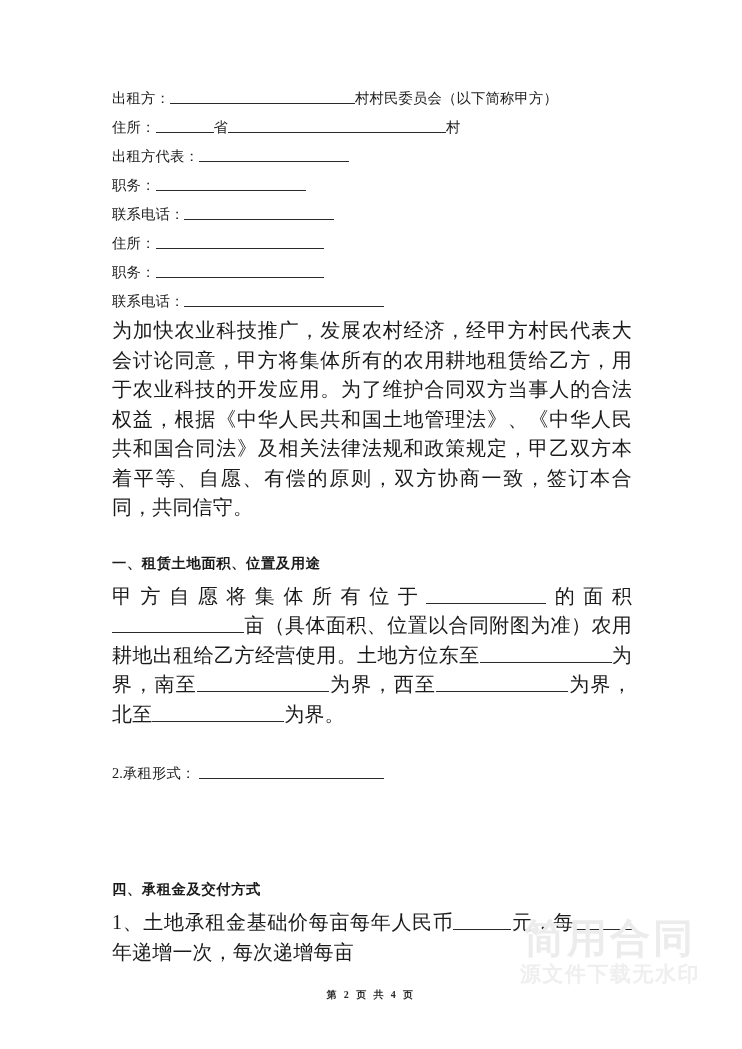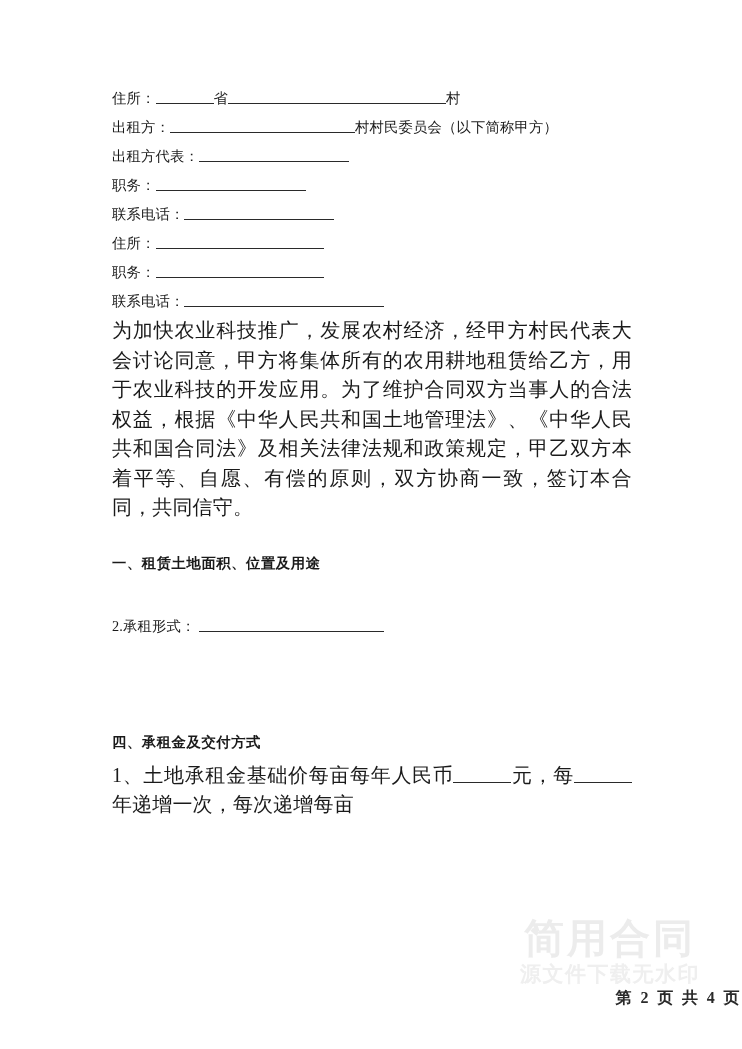--- a/index.html
+++ b/index.html
@@ -93,45 +93,45 @@
     letter-spacing: 1.5px;
     color: #efefef;
     line-height: 1.25;
     margin-top: 2px;
   }
   .footer {
     position: absolute;
     left: 0;
     top: 988px;
     width: 742px;
-    text-align: right;
-    font-size: 16px;
+    text-align: center;
+    font-size: 10px;
     font-weight: bold;
     letter-spacing: 2.4px;
     color: #2a2a2a;
   }
 </style>
 </head>
 <body>
 
 <div id="page">
 
   <div id="content">
 
     <div>
 
       <div class="fld-line">
+        <span>出租方：</span><span class="bl bl-w11"></span><span>村村民委员会（以下简称甲方）</span>
+      </div>
+
+      <div class="fld-line">
         <span>住所：</span><span class="bl bl-w2"></span><span>省</span><span class="bl bl-w13"></span><span>村</span>
       </div>
 
       <div class="fld-line">
-        <span>出租方：</span><span class="bl bl-w11"></span><span>村村民委员会（以下简称甲方）</span>
-      </div>
-
-      <div class="fld-line">
         <span>出租方代表：</span><span class="bl bl-w9"></span>
       </div>
 
       <div class="fld-line">
         <span>职务：</span><span class="bl bl-w9"></span>
       </div>
 
       <div class="fld-line">
         <span>联系电话：</span><span class="bl bl-w9"></span>
       </div>
@@ -152,20 +152,21 @@
 
     </div>
 
     <p class="para">为加快农业科技推广，发展农村经济，经甲方村民代表大会讨论同意，甲方将集体所有的农用耕地租赁给乙方，用于农业科技的开发应用。为了维护合同双方当事人的合法权益，根据《中华人民共和国土地管理法》、《中华人民共和国合同法》及相关法律法规和政策规定，甲乙双方本着平等、自愿、有偿的原则，双方协商一致，签订本合同，共同信守。</p>
 
     <div class="blk-gap-lg"></div>
 
     <div>
       <p class="sec-head">一、租赁土地面积、位置及用途</p>
       <div class="blk-gap-xs"></div>
+      <p class="para"><span>甲方自愿将集体所有位于</span><span class="bl bl-w7"></span><span>的面积</span><span class="bl bl-w8"></span><span>亩（具体面积、位置以合同附图为准）农用耕地出租给乙方经营使用。土地方位东至</span><span class="bl bl-w8"></span><span>为界，南至</span><span class="bl bl-w8"></span><span>为界，西至</span><span class="bl bl-w8"></span><span>为界，北至</span><span class="bl bl-w8"></span><span>为界。</span></p>
     </div>
 
     <div class="blk-gap-lg"></div>
 
     <div>
       <div class="blk-gap-xs"></div>
       <div class="fld-line">
         <span>2.承租形式：</span> <span class="bl bl-w11"></span>
       </div>
     </div>

